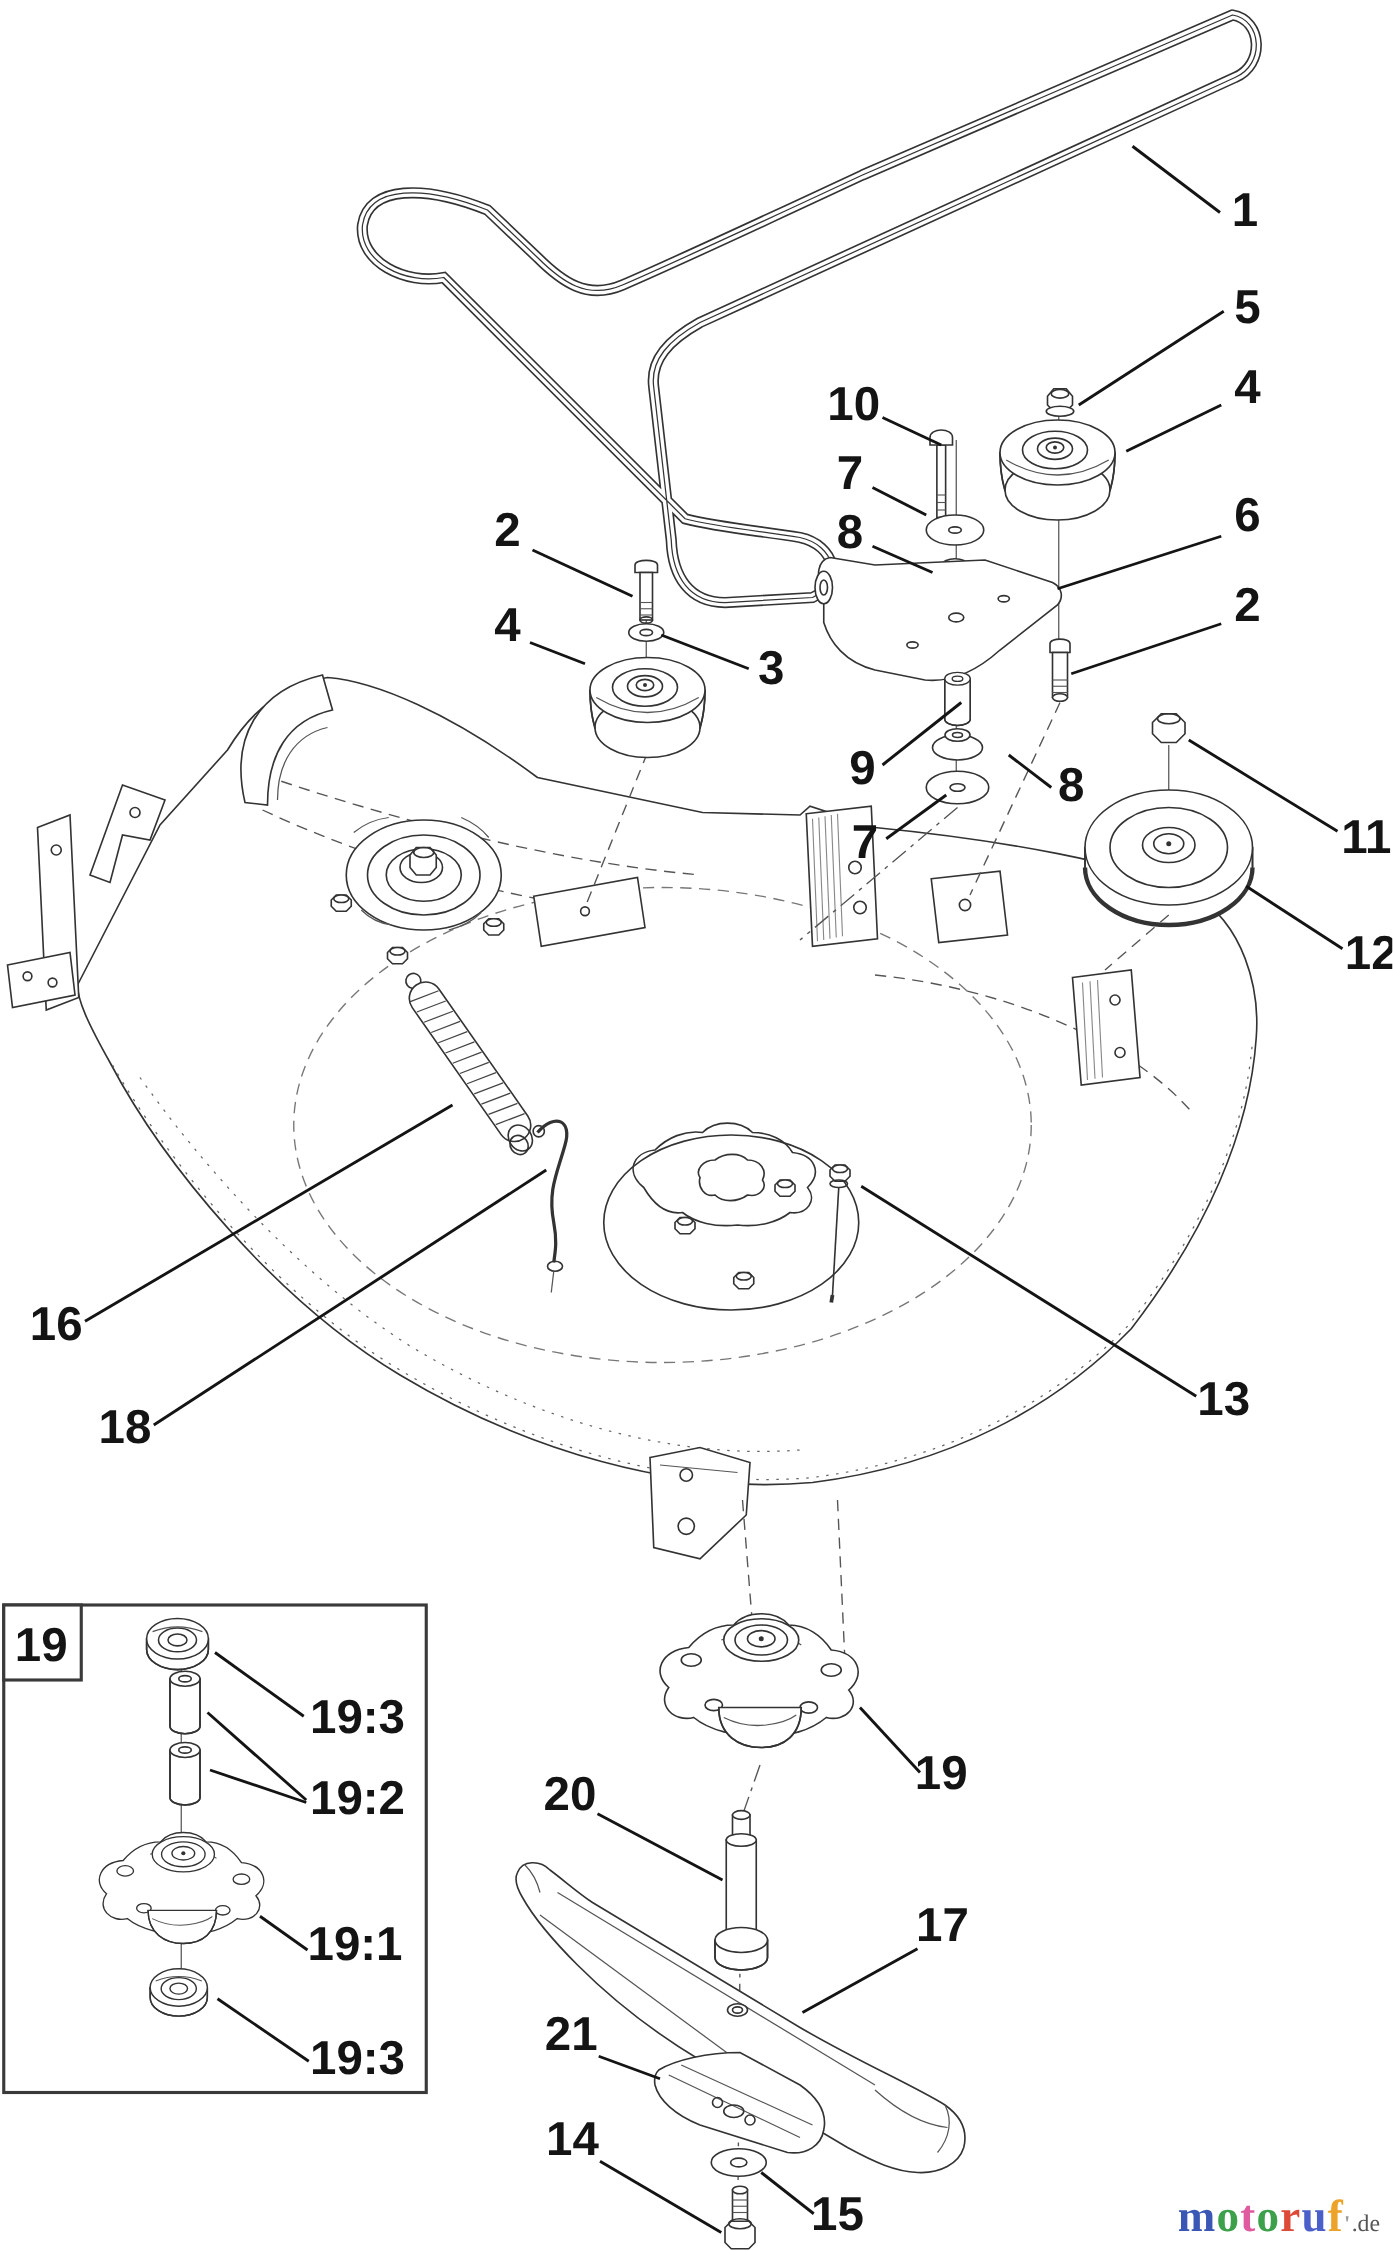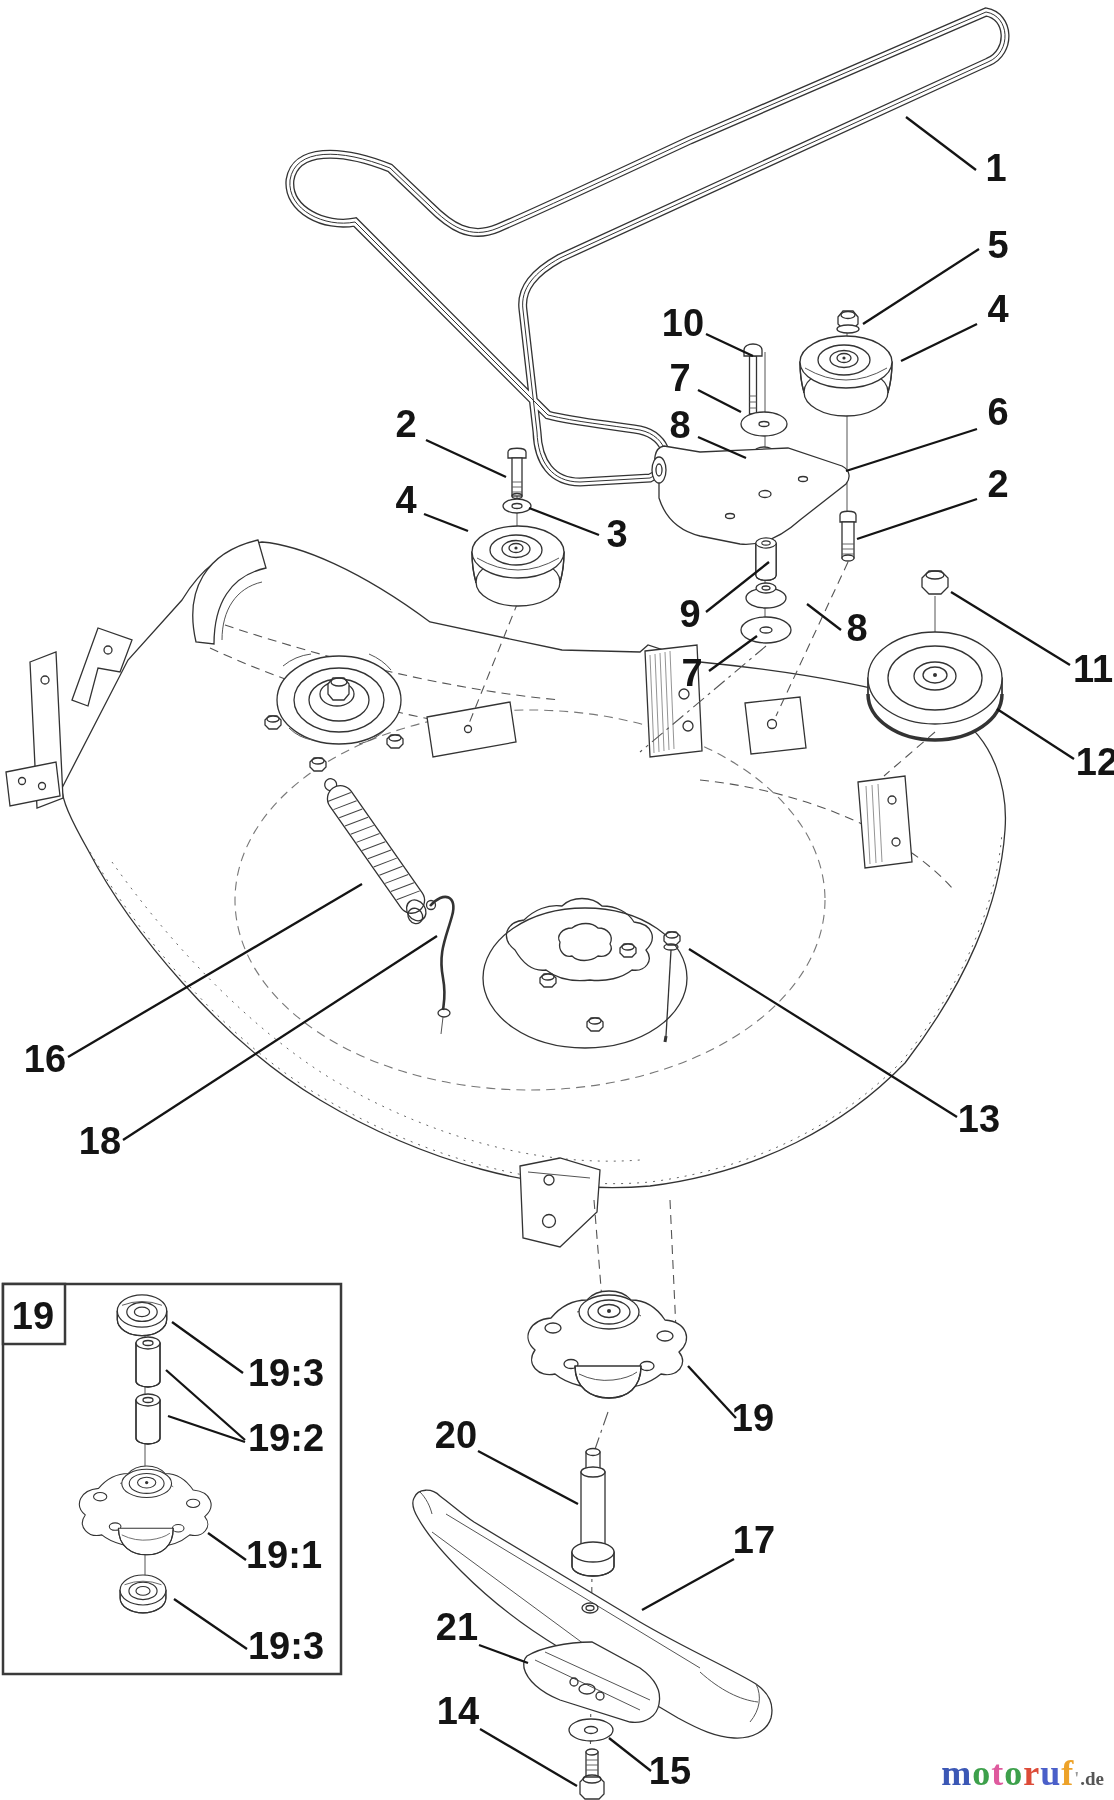--- a/index.html
+++ b/index.html
@@ -8,21 +8,21 @@
   .stage svg{position:absolute;left:0;top:0;}
   .art{stroke:#333;fill:none;stroke-width:1.3;}
   .artw{stroke:#333;fill:#fff;stroke-width:1.3;}
   .thin{stroke:#555;stroke-width:1;fill:none;}
   .dash{stroke:#555;stroke-width:1.1;fill:none;stroke-dasharray:9 6;}
   .dashdot{stroke:#555;stroke-width:1.1;fill:none;stroke-dasharray:14 5 3 5;}
   .dots{stroke:#666;stroke-width:1;fill:none;stroke-dasharray:2 6;}
   .callout-text{font:bold 38px "Liberation Sans",sans-serif;}
   .watermark{position:absolute;top:1752px;right:10px;font-family:"Liberation Serif",serif;
              font-weight:bold;font-size:36px;letter-spacing:1px;white-space:nowrap;}
-  .watermark .suffix{font-size:19px;font-weight:bold;letter-spacing:0;}
+  .watermark .suffix{font-size:19px;font-weight:normal;letter-spacing:0;}
 </style>
 </head>
 <body>
 
 <div class="stage">
 <svg id="art" width="1114" height="1800" viewBox="0 0 1114 1800">
 
   <defs>
 
     <g id="videler">

